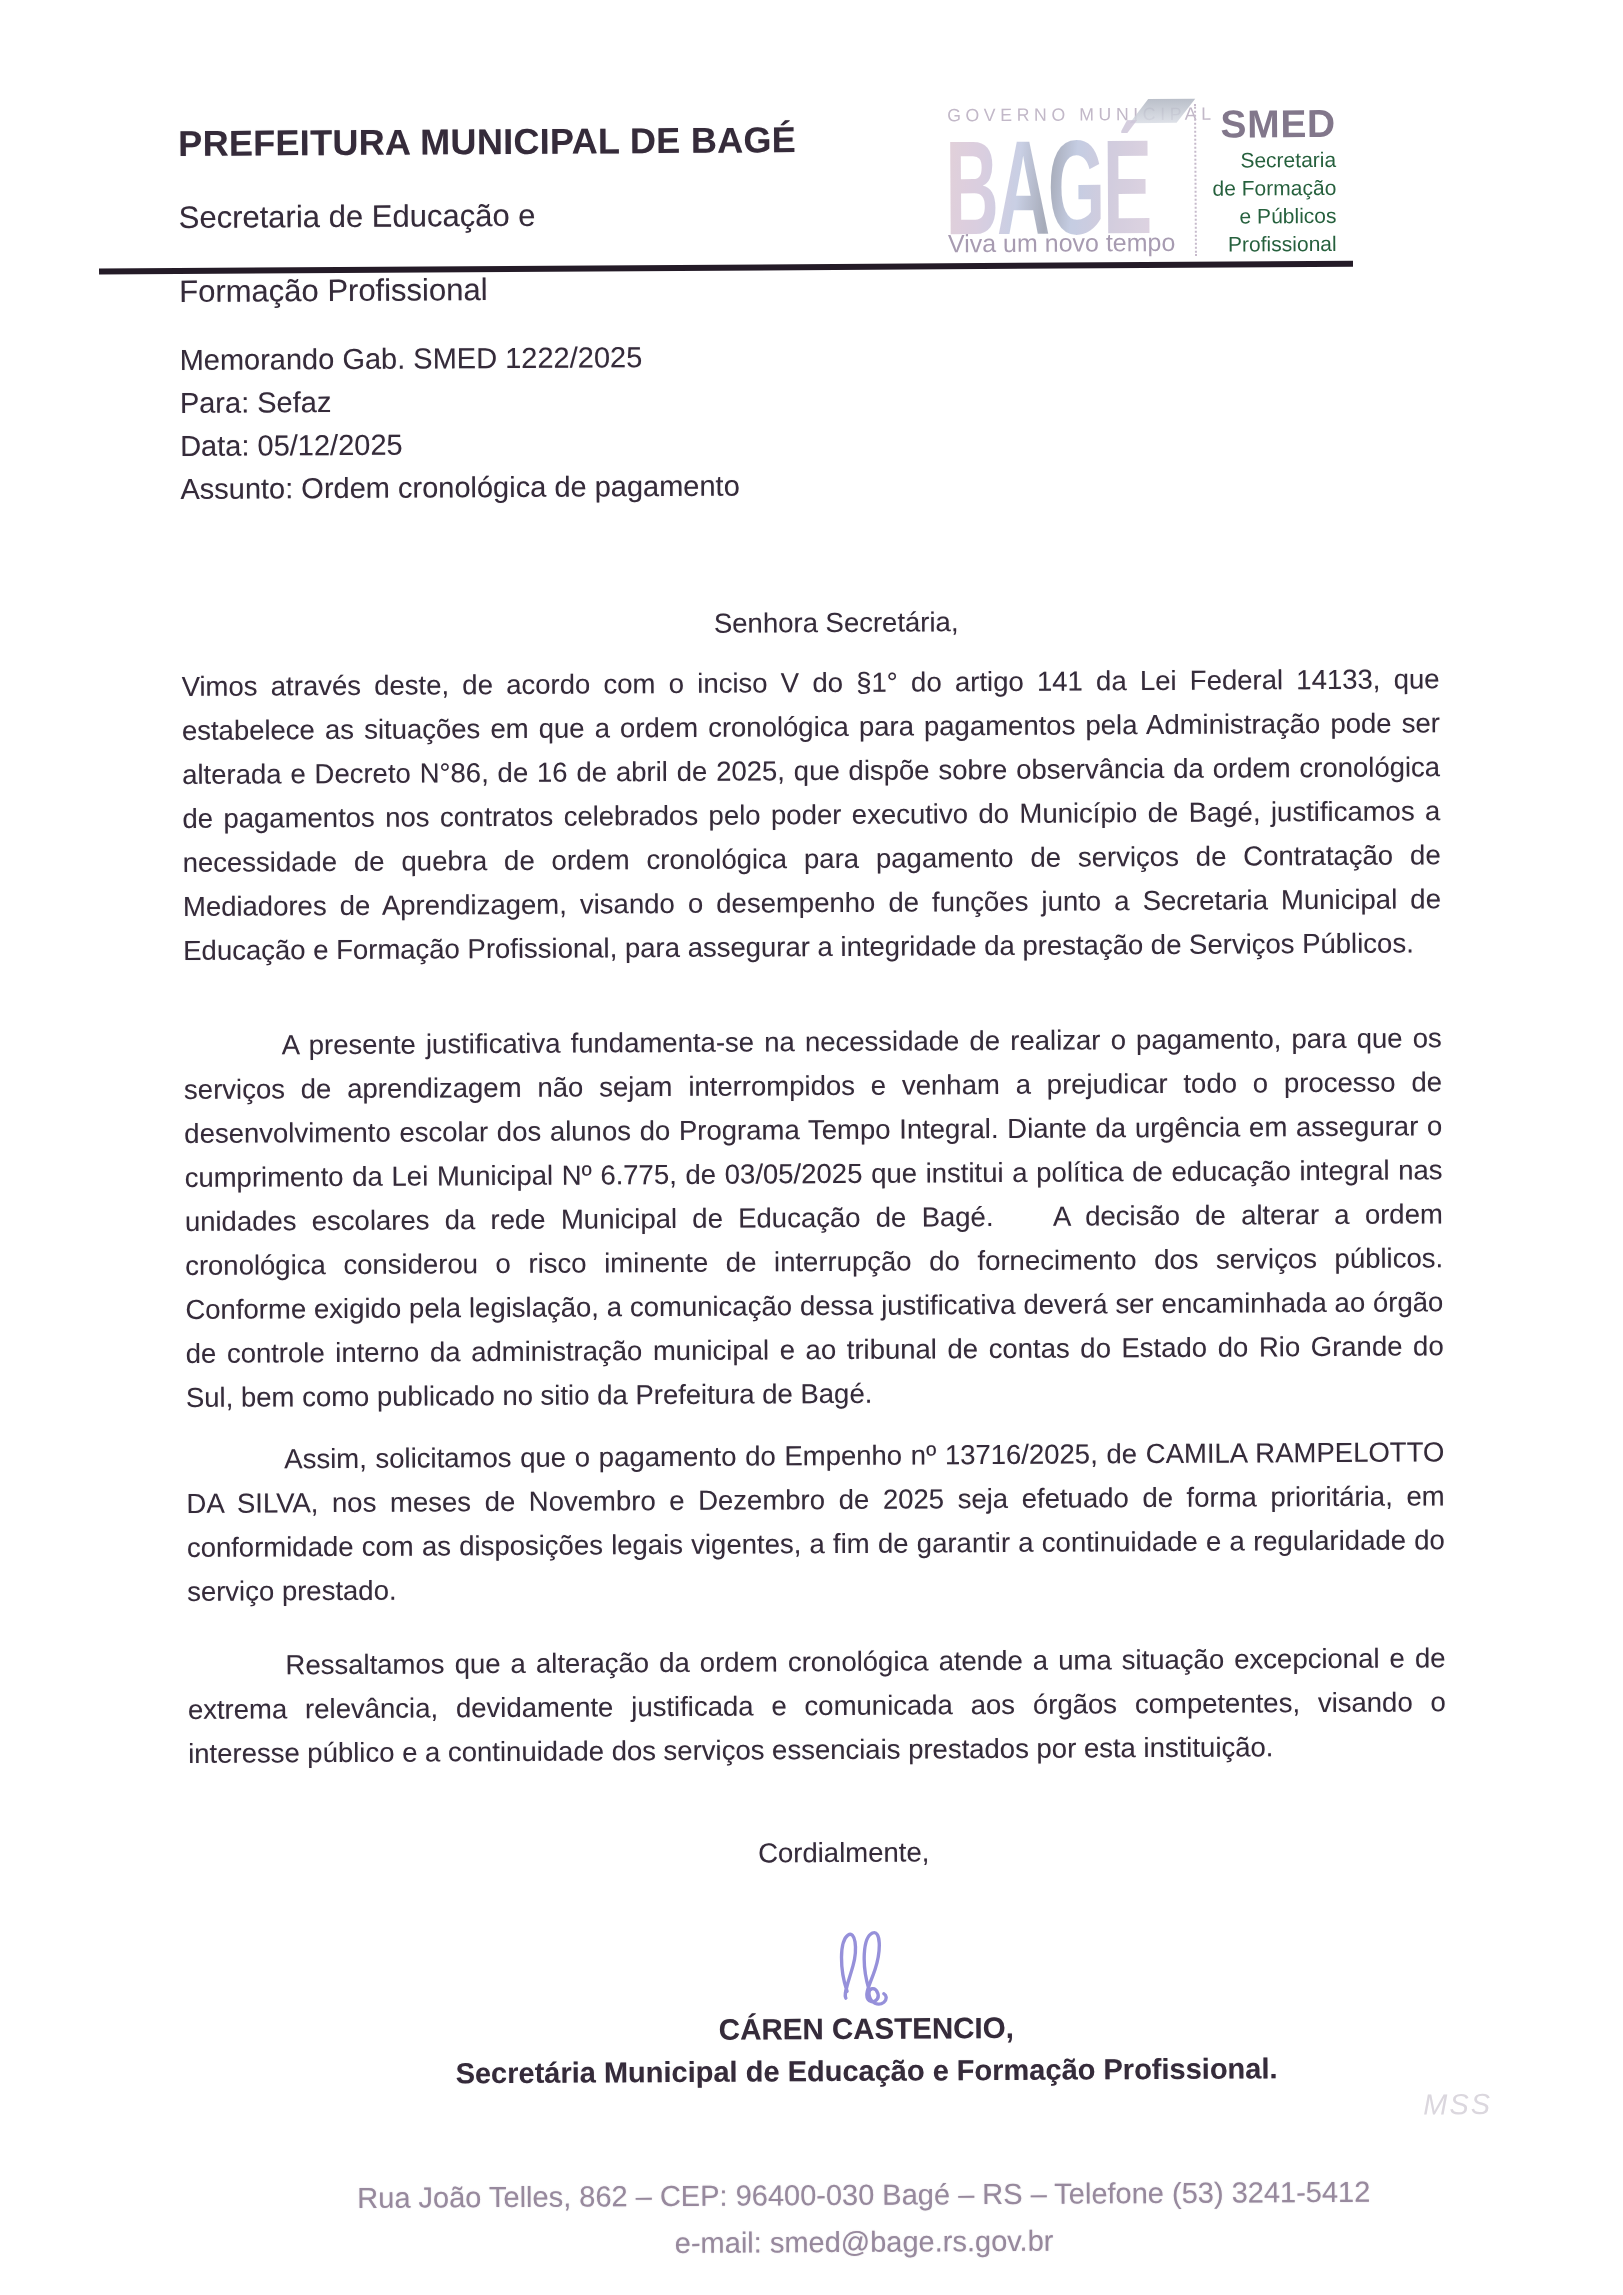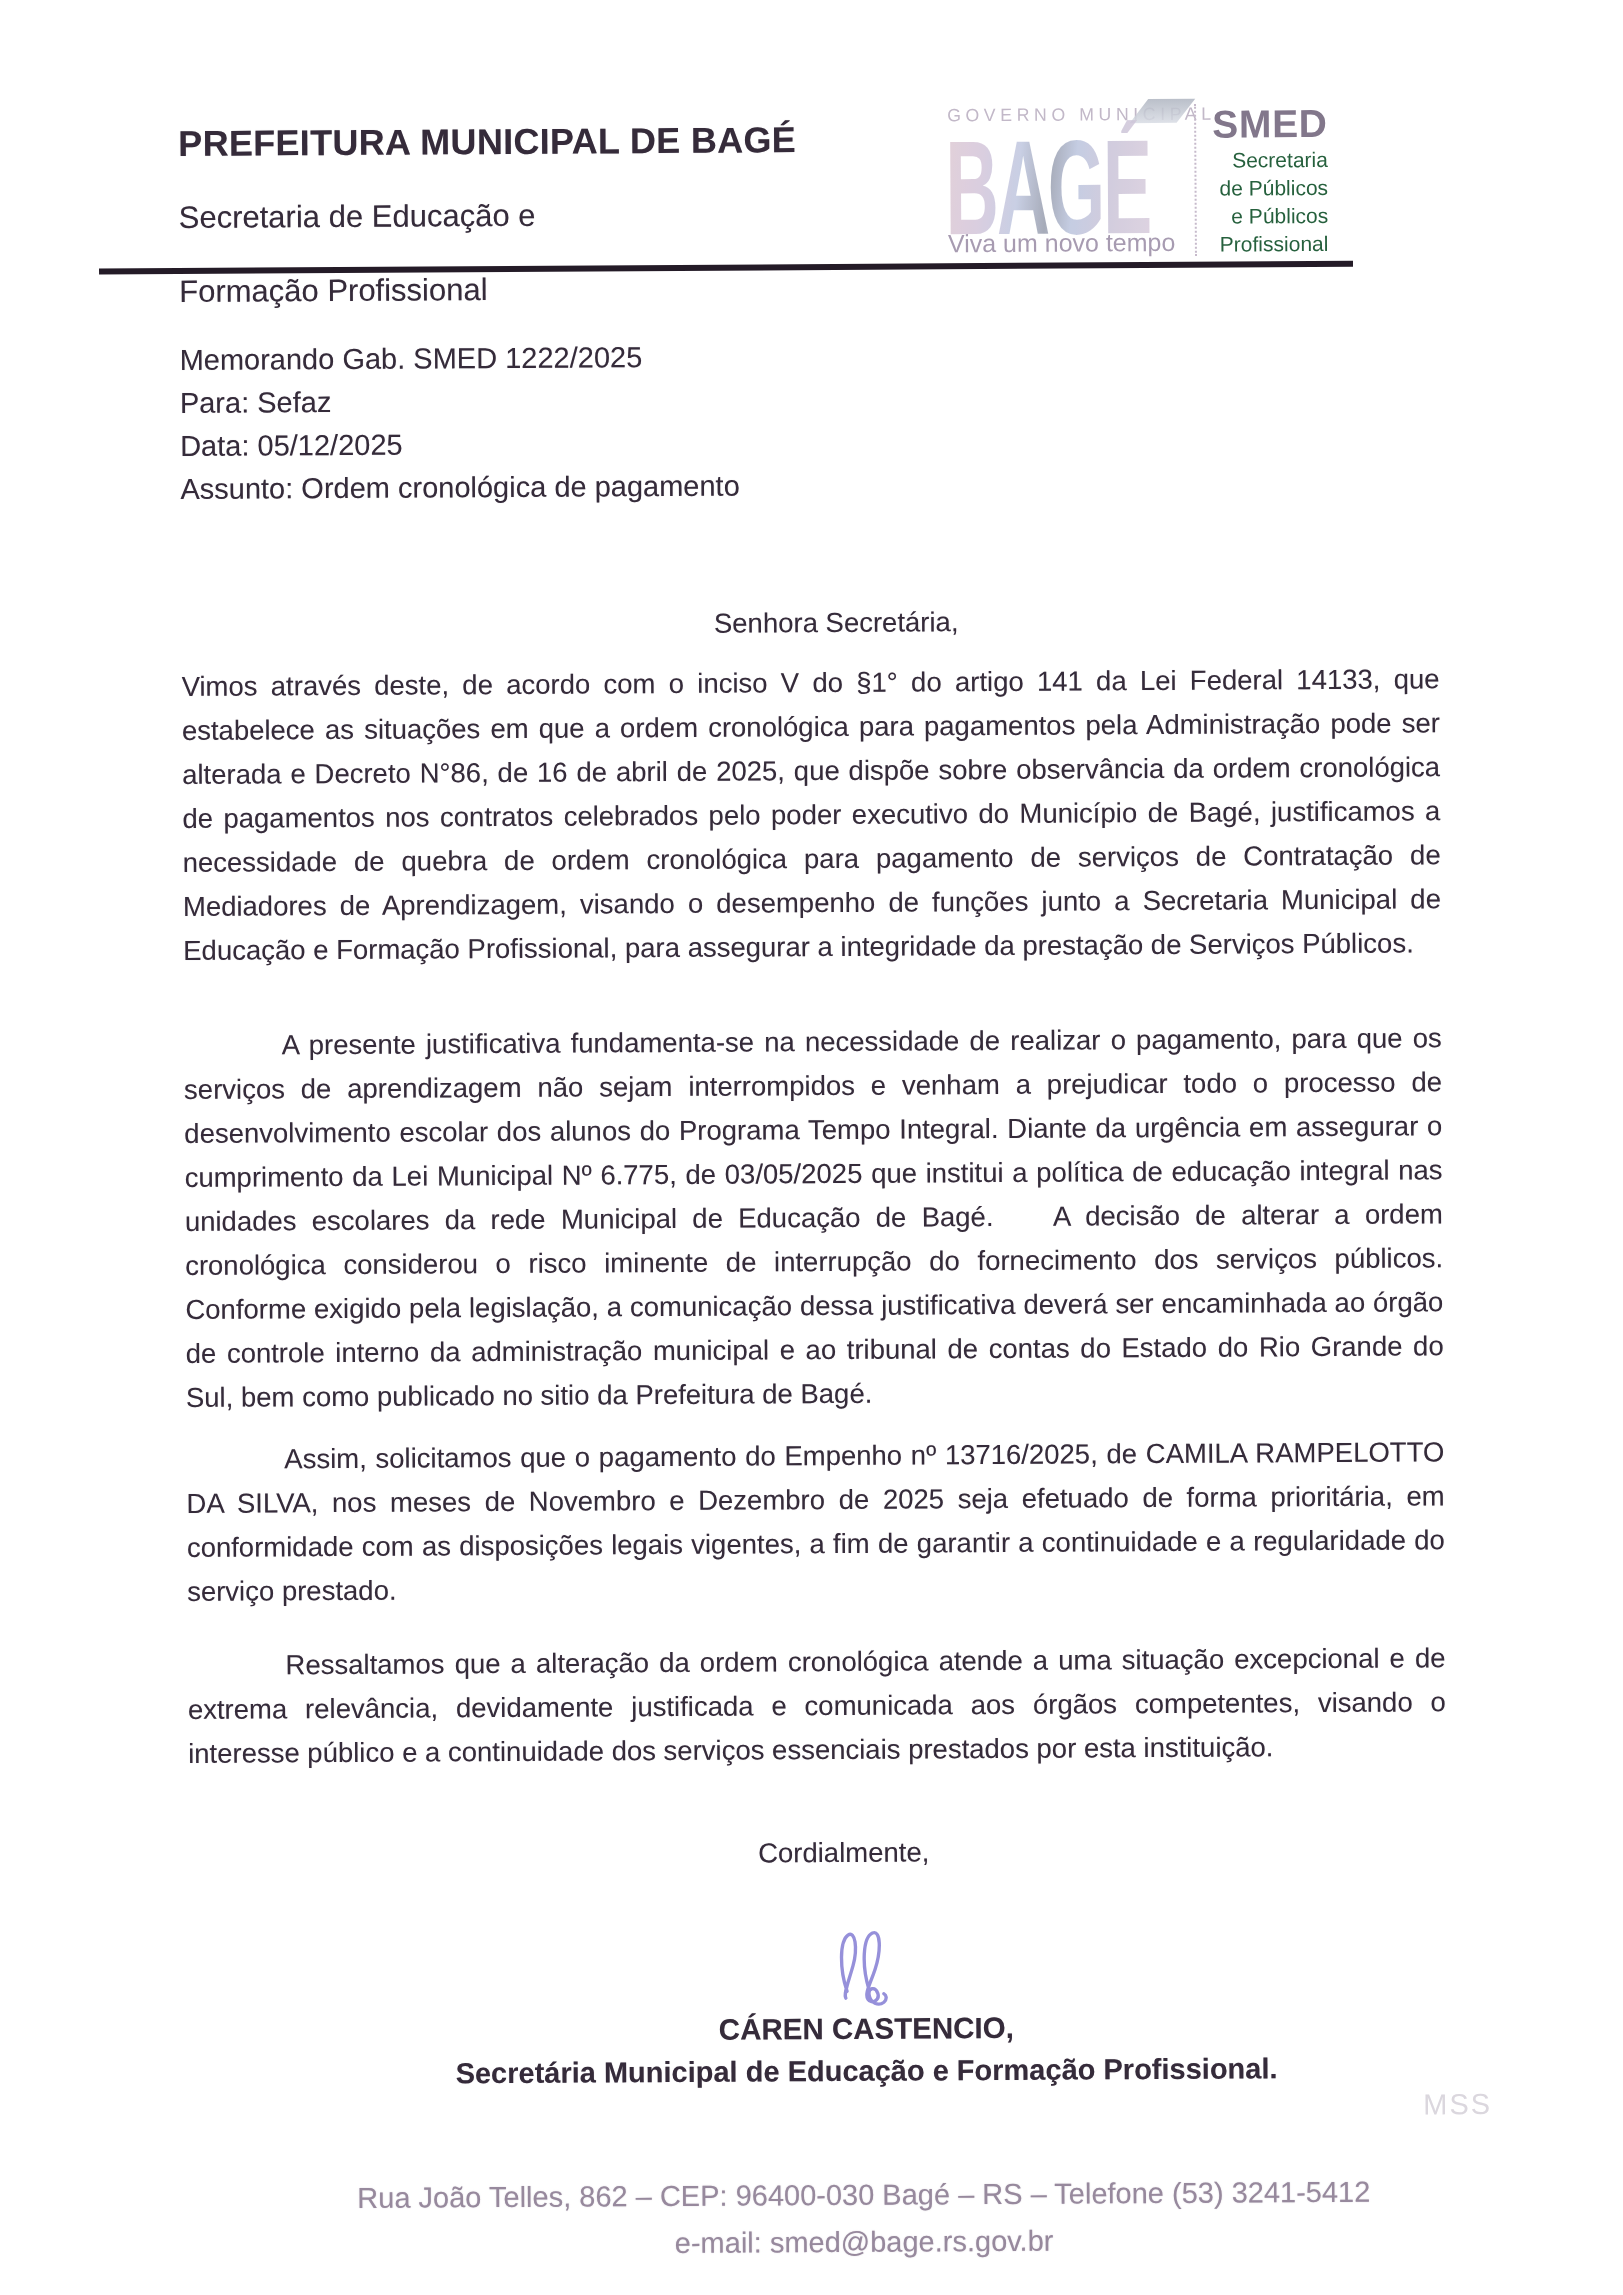--- a/index.html
+++ b/index.html
@@ -58,21 +58,21 @@
   .para.p3{margin-top:17.7px;}
   .para.p4{margin-top:29.5px;}
   .closing{text-align:center;transform:translateX(26px);margin-top:59px !important;}
 
   
   .sig{position:absolute;left:0;right:0;top:1918px;text-align:center;transform:translateX(29.5px);}
   .sig svg{display:block;margin:0 auto;height:98px;}
   .sig-name{font-size:29.5px;font-weight:bold;margin-top:-3.9px;text-shadow:0 0 0.7px rgba(53,43,58,.3);}
   .sig-title{font-size:29px;font-weight:bold;margin-top:9.2px;text-shadow:0 0 0.7px rgba(53,43,58,.3);}
 
-  .watermark{position:absolute;left:1416px;top:2092px;font-size:29px;color:var(--wm-ink);letter-spacing:2px;}
+  .watermark{position:absolute;left:1416px;top:2092px;font-size:29px;color:var(--wm-ink);letter-spacing:2px;font-style:italic;}
 
   footer{position:absolute;left:0;right:0;top:2172px;text-align:center;transform:translateX(26px);
          font-size:29px;line-height:47px;color:var(--footer-ink);
          text-shadow:0 0 1.3px rgba(151,137,157,.45);}
 </style>
 </head>
 <body>
 
 <div class="page">
   <div class="content">
@@ -86,21 +86,21 @@
 
       <div class="logo-gov">GOVERNO MUNICIPAL</div>
       <div class="logo-flag"></div>
       <div class="logo-wordmark">BAGÉ</div>
       <div class="logo-tagline">Viva um novo tempo</div>
       <div class="logo-sep"></div>
 
       <div class="smed">
         <div class="smed-acronym">SMED</div>
         <div class="smed-line">Secretaria</div>
-        <div class="smed-line">de Públicos</div>
+        <div class="smed-line">de Formação</div>
         <div class="smed-line">e Públicos</div>
         <div class="smed-line">Profissional</div>
       </div>
     </header>
 
     <div class="rule"></div>
 
     <section class="memo">
       <div>Memorando Gab. SMED 1222/2025</div>
       <div>Para: Sefaz</div>

